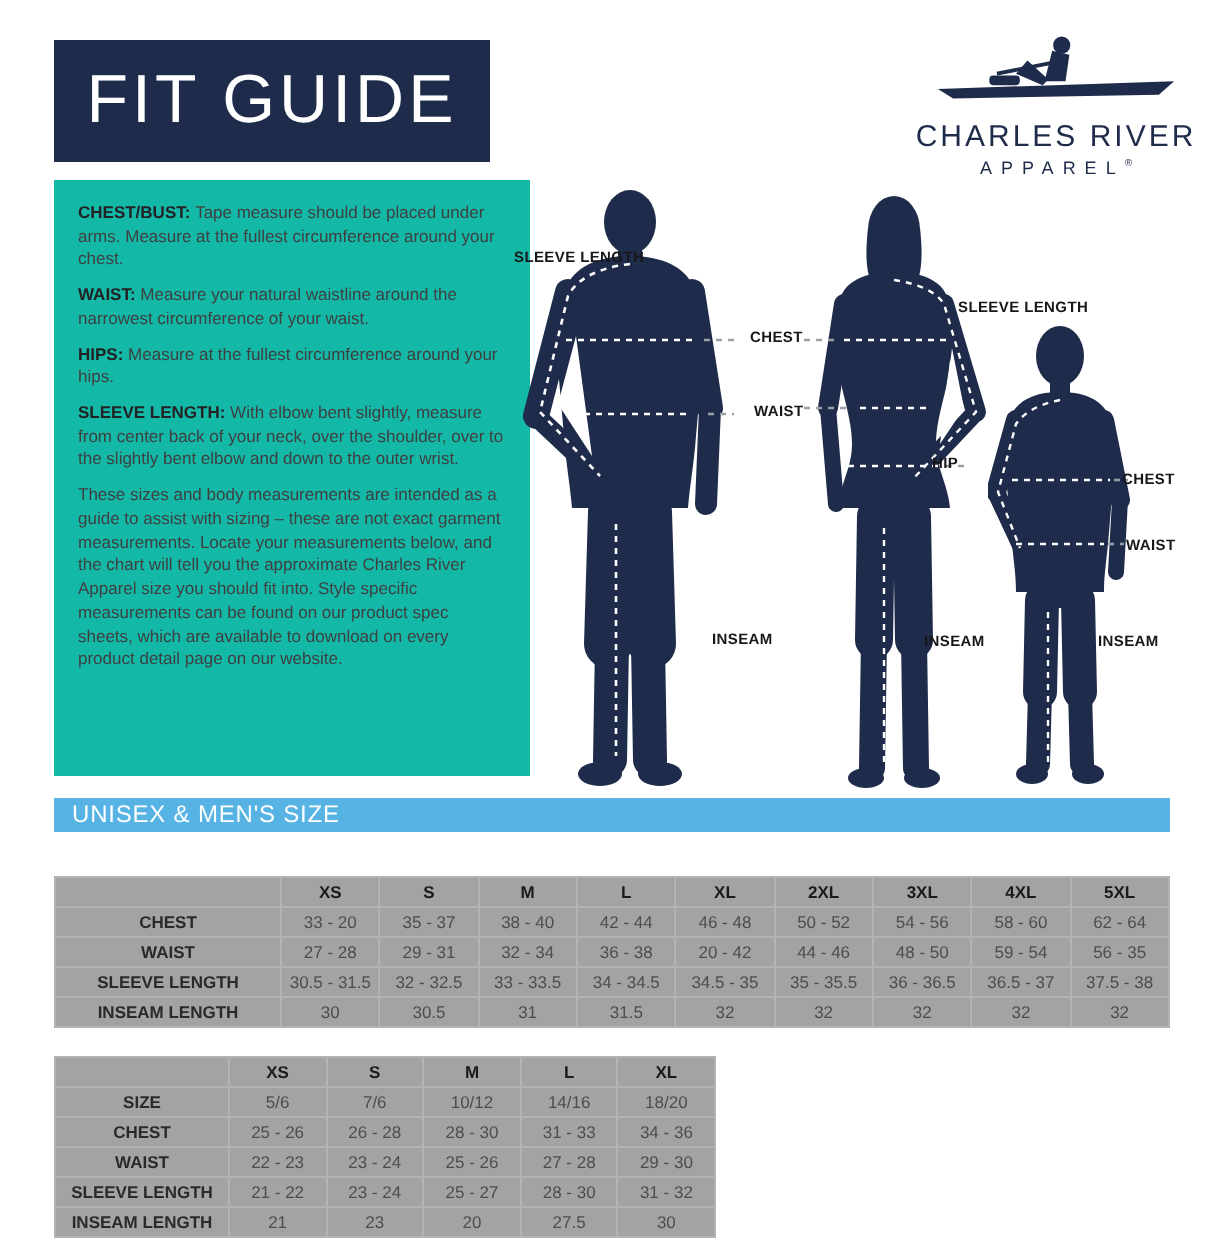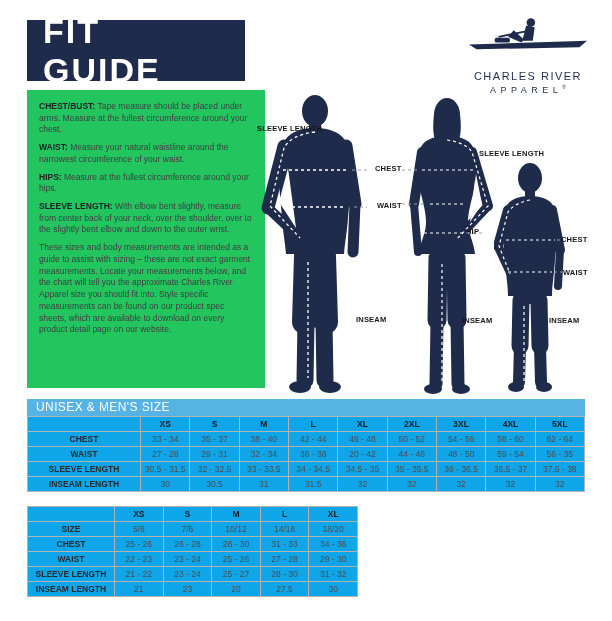--- a/index.html
+++ b/index.html
@@ -2,43 +2,43 @@
 <html><head>
 <meta charset="utf-8">
 <style>
   html,body{margin:0;padding:0;background:#ffffff;}
   body{width:612px;height:621px;font-family:"Liberation Sans",sans-serif;}
   #page{position:relative;width:612px;height:621px;background:#ffffff;overflow:hidden;}
 
   
   .title-box{position:absolute;left:27px;top:20px;width:218px;height:61px;background:#1f2b4a;
     display:flex;align-items:center;justify-content:center;}
-  .title-box h1{margin:16px;color:#ffffff;font-size:34px;font-weight:bold;letter-spacing:2px;}
+  .title-box h1{margin:16px;color:#ffffff;font-size:34px;font-weight:normal;letter-spacing:2px;}
 
   .logo{position:absolute;left:450px;top:14px;width:156px;text-align:center;color:#1f2b4a;}
-  .logo .logo-line1{font-size:11px;letter-spacing:1.5px;margin-top:12px;white-space:nowrap;}
+  .logo .logo-line1{font-size:15px;letter-spacing:1.5px;margin-top:1px;white-space:nowrap;}
   .logo .logo-line2{font-size:9px;letter-spacing:4.5px;margin-top:2px;white-space:nowrap;}
   .logo sup{font-size:5px;vertical-align:4px;letter-spacing:0;}
 
   
-  .panel{position:absolute;left:27px;top:90px;width:238px;height:298px;background:#22c55e;
+  .panel{position:absolute;left:27px;top:90px;width:238px;height:298px;background:#14b8a6;
     box-sizing:border-box;padding:11px 12px;}
   .panel p{margin:0 0 6px 0;font-size:8.5px;line-height:1.38;color:#3f3f41;}
   .panel b{color:#222225;}
 
   
   .fig{position:absolute;}
   .diagram-label{position:absolute;font-size:7.5px;font-weight:bold;color:#17171a;
     letter-spacing:0.2px;white-space:nowrap;}
 
   
   .size-section{position:absolute;left:27px;}
   .section-bar{height:17px;background:#56b3e4;color:#ffffff;font-weight:normal;font-size:12px;
     line-height:17px;padding-left:9px;letter-spacing:0.4px;}
-  table.size-table{border-collapse:collapse;width:100%;table-layout:fixed;background:#0ea5e9;}
+  table.size-table{border-collapse:collapse;width:100%;table-layout:fixed;background:#a3a3a3;margin-top:22px;}
   table.size-table th,table.size-table td{border:1px solid #b3b3b3;text-align:center;
     font-size:8.5px;padding:0;height:14px;}
   table.size-table thead th{font-weight:bold;color:#1b1b1e;}
   table.size-table td{color:#4d4d4f;}
   table.size-table tbody th{font-weight:bold;color:#2a2a2d;}
   #unisex-section{top:399px;width:558px;}
   #unisex-section .row-label{width:112px;}
   #youth-section{top:506px;width:331px;}
   #youth-section .row-label{width:86px;}
 </style>
@@ -197,21 +197,21 @@
               <th>XL</th>
               <th>2XL</th>
               <th>3XL</th>
               <th>4XL</th>
               <th>5XL</th>
             </tr>
           </thead>
           <tbody>
             <tr>
               <th class="row-label">CHEST</th>
-              <td>33 - 34</td>
+              <td>33 - 20</td>
               <td>35 - 37</td>
               <td>38 - 40</td>
               <td>42 - 44</td>
               <td>46 - 48</td>
               <td>50 - 52</td>
               <td>54 - 56</td>
               <td>58 - 60</td>
               <td>62 - 64</td>
             </tr>
             <tr>

